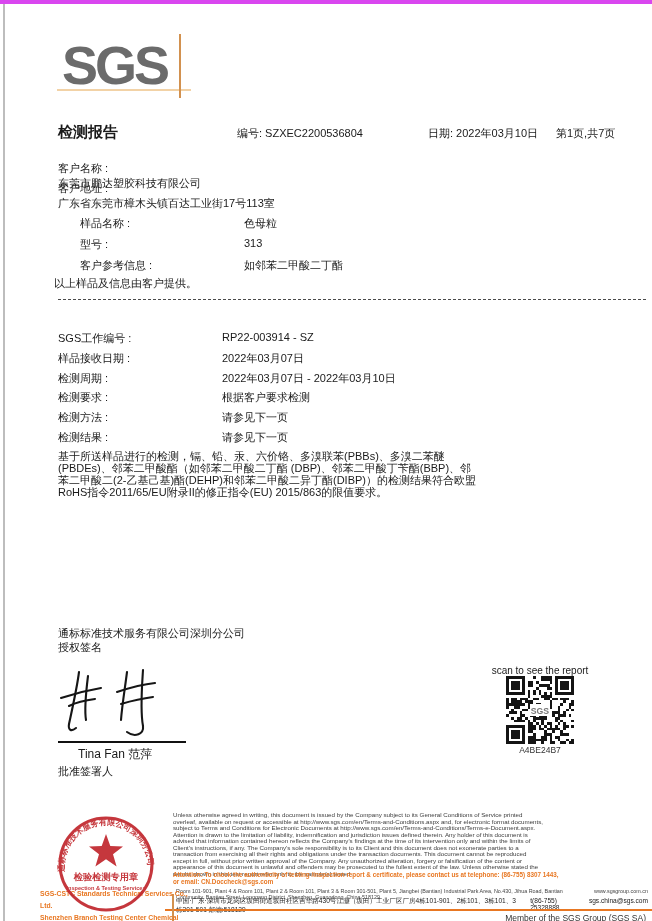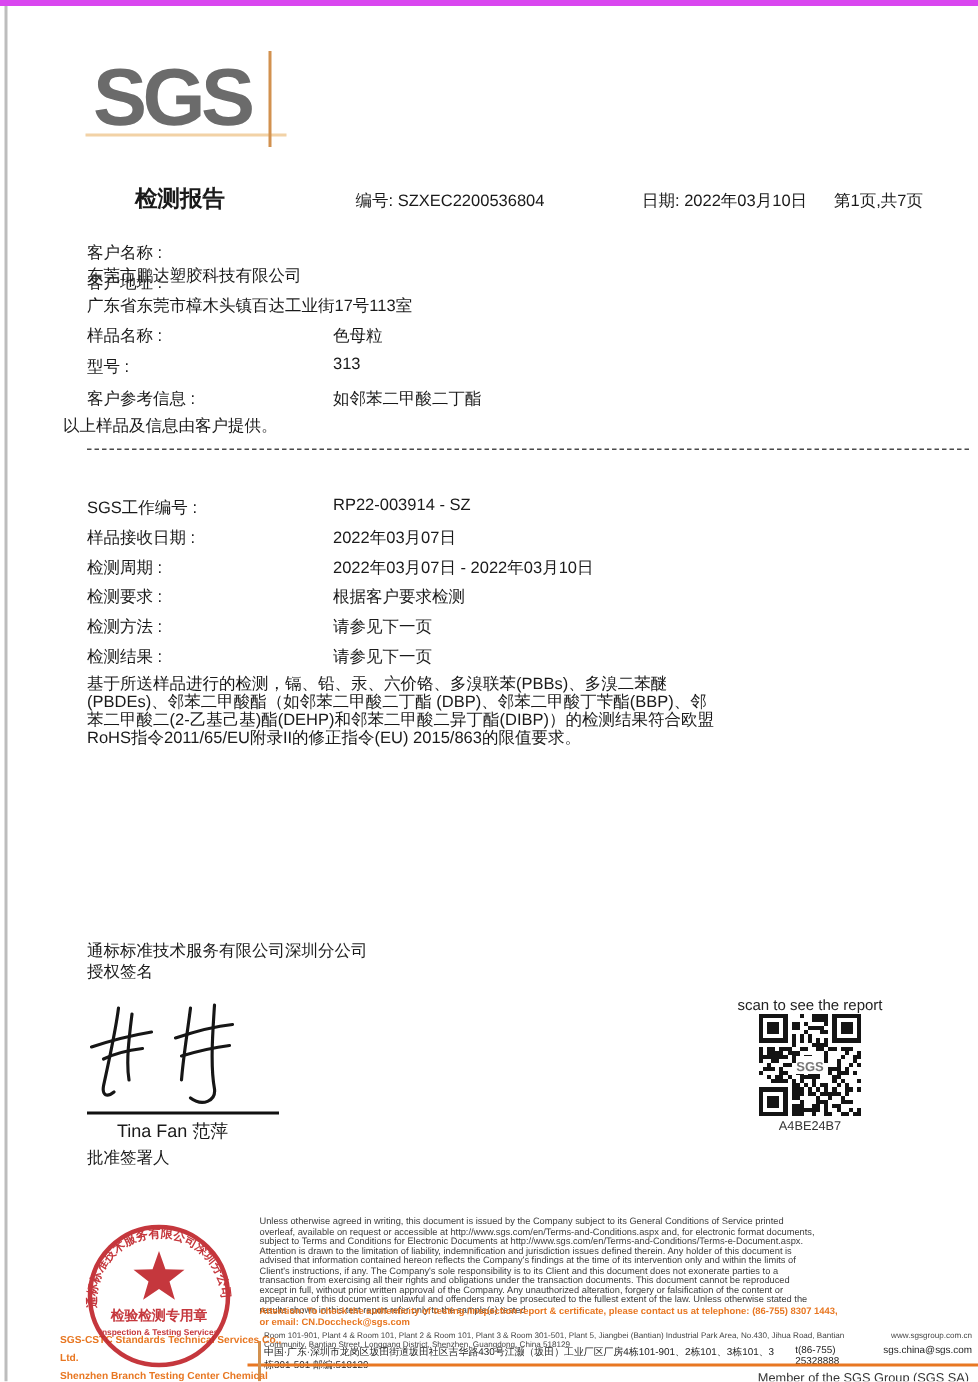--- a/index.html
+++ b/index.html
@@ -10,37 +10,37 @@
   .edge-left { position:absolute; left:3px; top:0; width:2px; height:921px; background:#bdbdbd; }
   .edge-bottom { position:absolute; left:0; top:918px; width:652px; height:2px; background:#9c9c9c; }
 
   
   .logo { position:absolute; left:62px; top:36px; font-size:54px; font-weight:bold;
           color:#6b6b6b; letter-spacing:-3px; line-height:50px; }
   .logo-rule-h { position:absolute; left:57px; top:85px; width:134px; height:2px; background:var(--tan,#f2d2a6); }
   .logo-rule-v { position:absolute; left:179px; top:30px; width:2px; height:64px; background:var(--rule-orange,#d2914f); }
 
   
-  .title { position:absolute; left:58px; top:119px; font-size:15px; font-weight:bold;margin-left:32px; }
+  .title { position:absolute; left:58px; top:119px; font-size:15px; font-weight:bold; }
   .hmeta { position:absolute; top:122px; font-size:11px; }
   .h-no   { left:237px; }
   .h-date { left:428px; }
   .h-page { left:556px; }
 
   
   .rows { position:absolute; left:58px; font-size:11px; }
   .row { display:flex; align-items:flex-start; }
   .row .lbl { flex:0 0 auto; }
   .rows-client { top:157px; width:560px; }
   .rows-client .row { height:20px;flex-direction:column; }
   .rows-client .lbl { width:77px; }
-  .rows-sample { top:212px; width:560px; }
+  .rows-sample { top:212px; width:560px;margin-left:22px; }
   .rows-sample .row { height:21px; }
   .rows-sample .lbl { width:164px; }
-  .provided-note { position:absolute; left:42px; top:272px; font-size:11px; }
+  .provided-note { position:absolute; left:54px; top:272px; font-size:11px; }
   .sep-dashed { position:absolute; left:58px; top:295px; width:588px; border-top:1px dashed #4a4a4a; }
 
   .rows-job { top:327px; width:588px; }
   .rows-job .row { height:19.8px; }
   .rows-job .lbl { width:164px; }
   .concl-row { position:absolute; left:58px; top:446px; width:588px; font-size:11px; display:flex; }
   .concl-row .lbl { width:164px; flex:0 0 auto; }
   .concl-row .val { width:424px; line-height:12px; }
 
   

